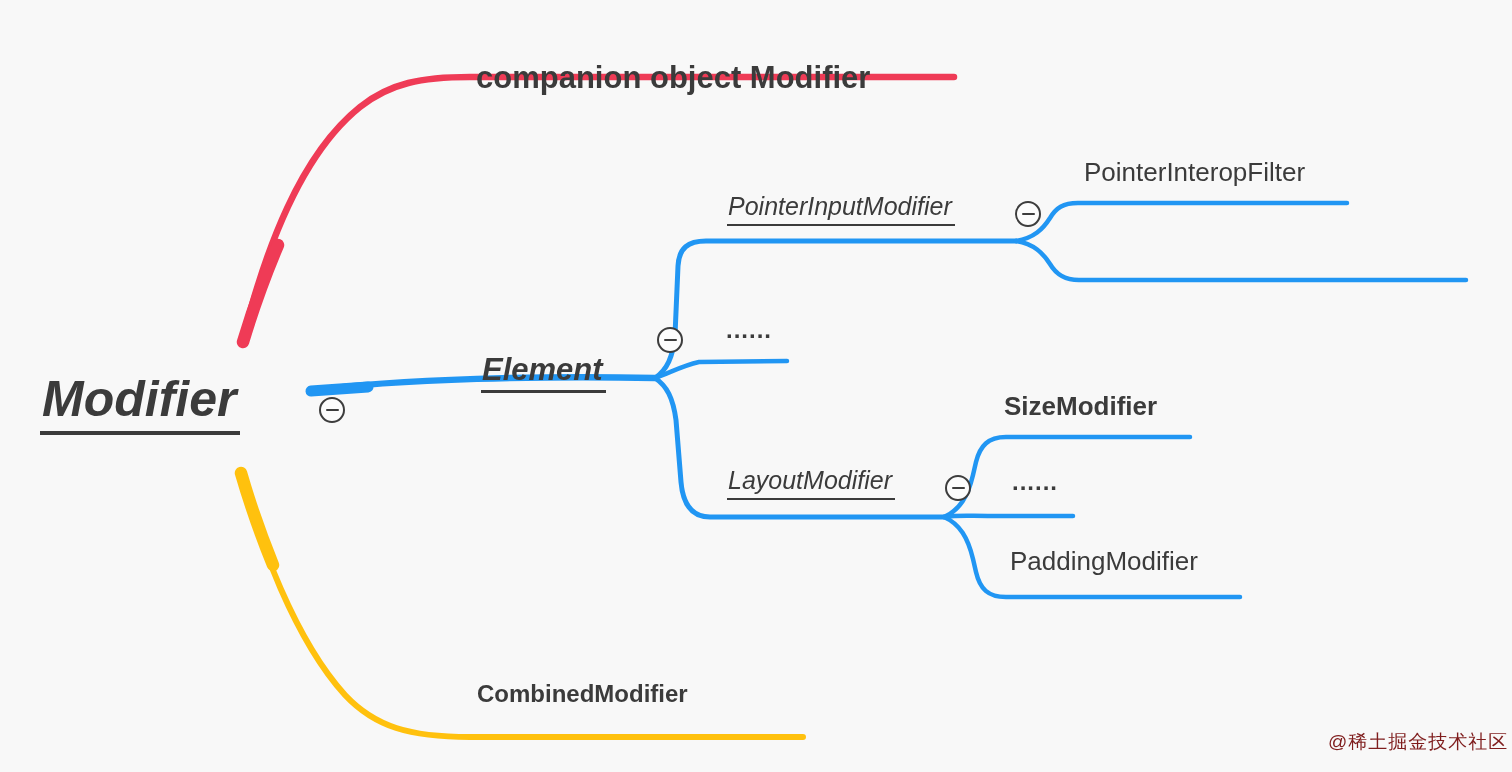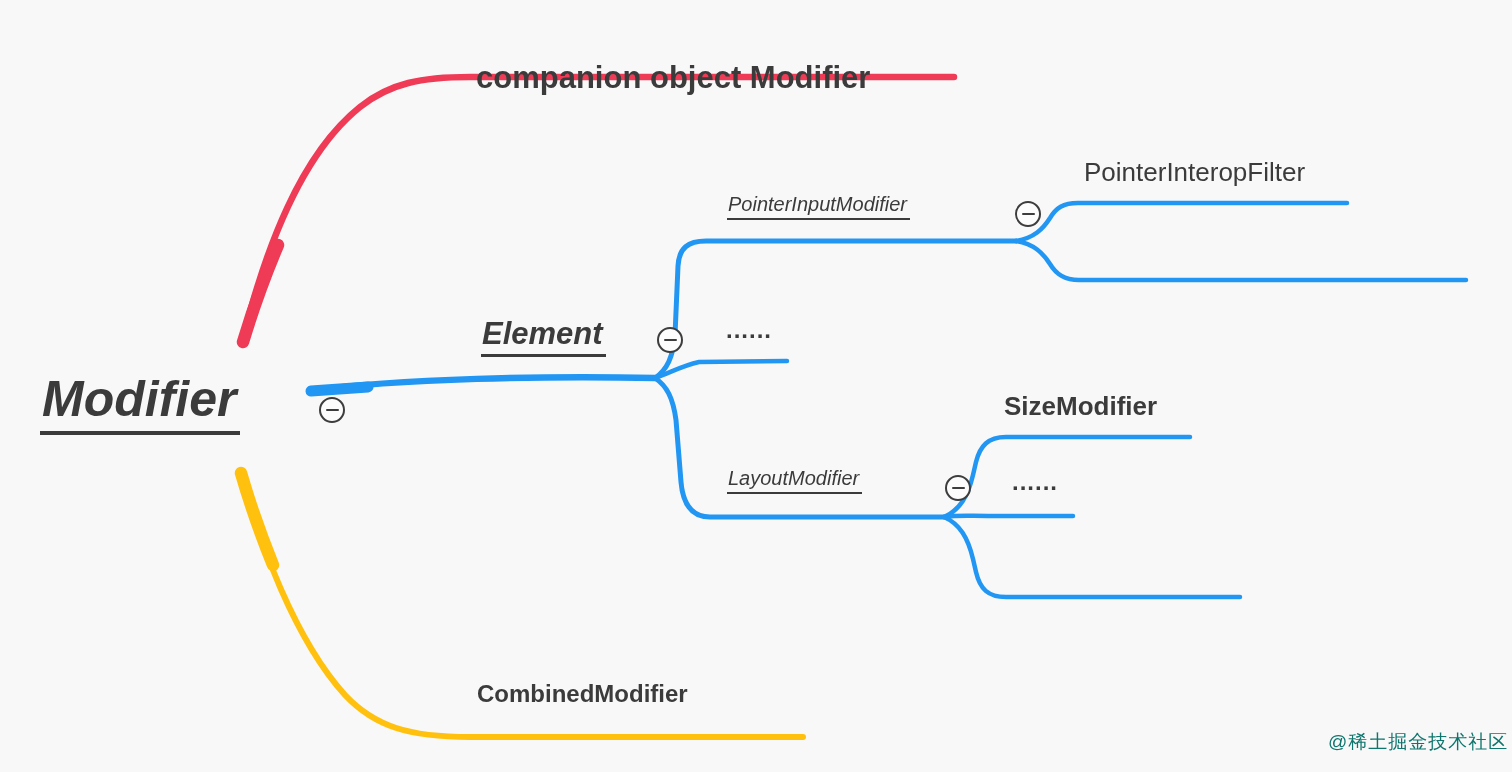--- a/index.html
+++ b/index.html
@@ -42,23 +42,24 @@
   .combined-node {
     font-size: 24px;
     font-weight: bold;
   }
   .element-node {
     font-size: 31px;
     font-weight: bold;
     font-style: italic;
     border-bottom: 3px solid #3b3b3b;
     padding: 0 3px 3px 1px;
+    margin-top: 36px;
   }
   .sub-node {
-    font-size: 20px;
+    font-size: 25px;
     font-style: italic;
     border-bottom: 2.5px solid #3b3b3b;
     padding: 0 3px 3px 1px;
   }
   .leaf-node {
     font-size: 26px;
     font-weight: normal;
   }
   .ellipsis-node {
     font-size: 24px;
@@ -82,21 +83,21 @@
     width: 13px;
     height: 2.5px;
     background: #3d3d3d;
     border-radius: 1px;
   }
   .watermark {
     position: absolute;
     left: 1328px;
     top: 729px;
     font-size: 19px;
-    color: #0f766e;
+    color: #7f1d1d;
     letter-spacing: 1px;
   }
 </style>
 </head>
 <body>
 
 <div class="canvas">
 
   <svg class="lines" viewBox="0 0 1512 772" fill="none">
 
@@ -138,20 +139,21 @@
 
   <div class="node leaf-node" style="left:1084px; top:158px;">PointerInteropFilter</div>
 
   <div class="node sub-node" style="left:727px; top:467px;">LayoutModifier</div>
 
 
   <div class="node leaf-node" style="left:1004px; top:392px;font-weight:bold;">SizeModifier</div>
 
   <div class="node ellipsis-node" style="left:1012px; top:469px;">......</div>
 
+  <div class="node leaf-node" style="left:1010px; top:547px;">PaddingModifier</div>
 
   <div class="node combined-node" style="left:477px; top:681px;">CombinedModifier</div>
 
   <div class="collapse-btn" style="left:319px; top:397px;">
     <span class="minus-bar"></span>
   </div>
   <div class="collapse-btn" style="left:657px; top:327px;">
     <span class="minus-bar"></span>
   </div>
   <div class="collapse-btn" style="left:1015px; top:201px;">

